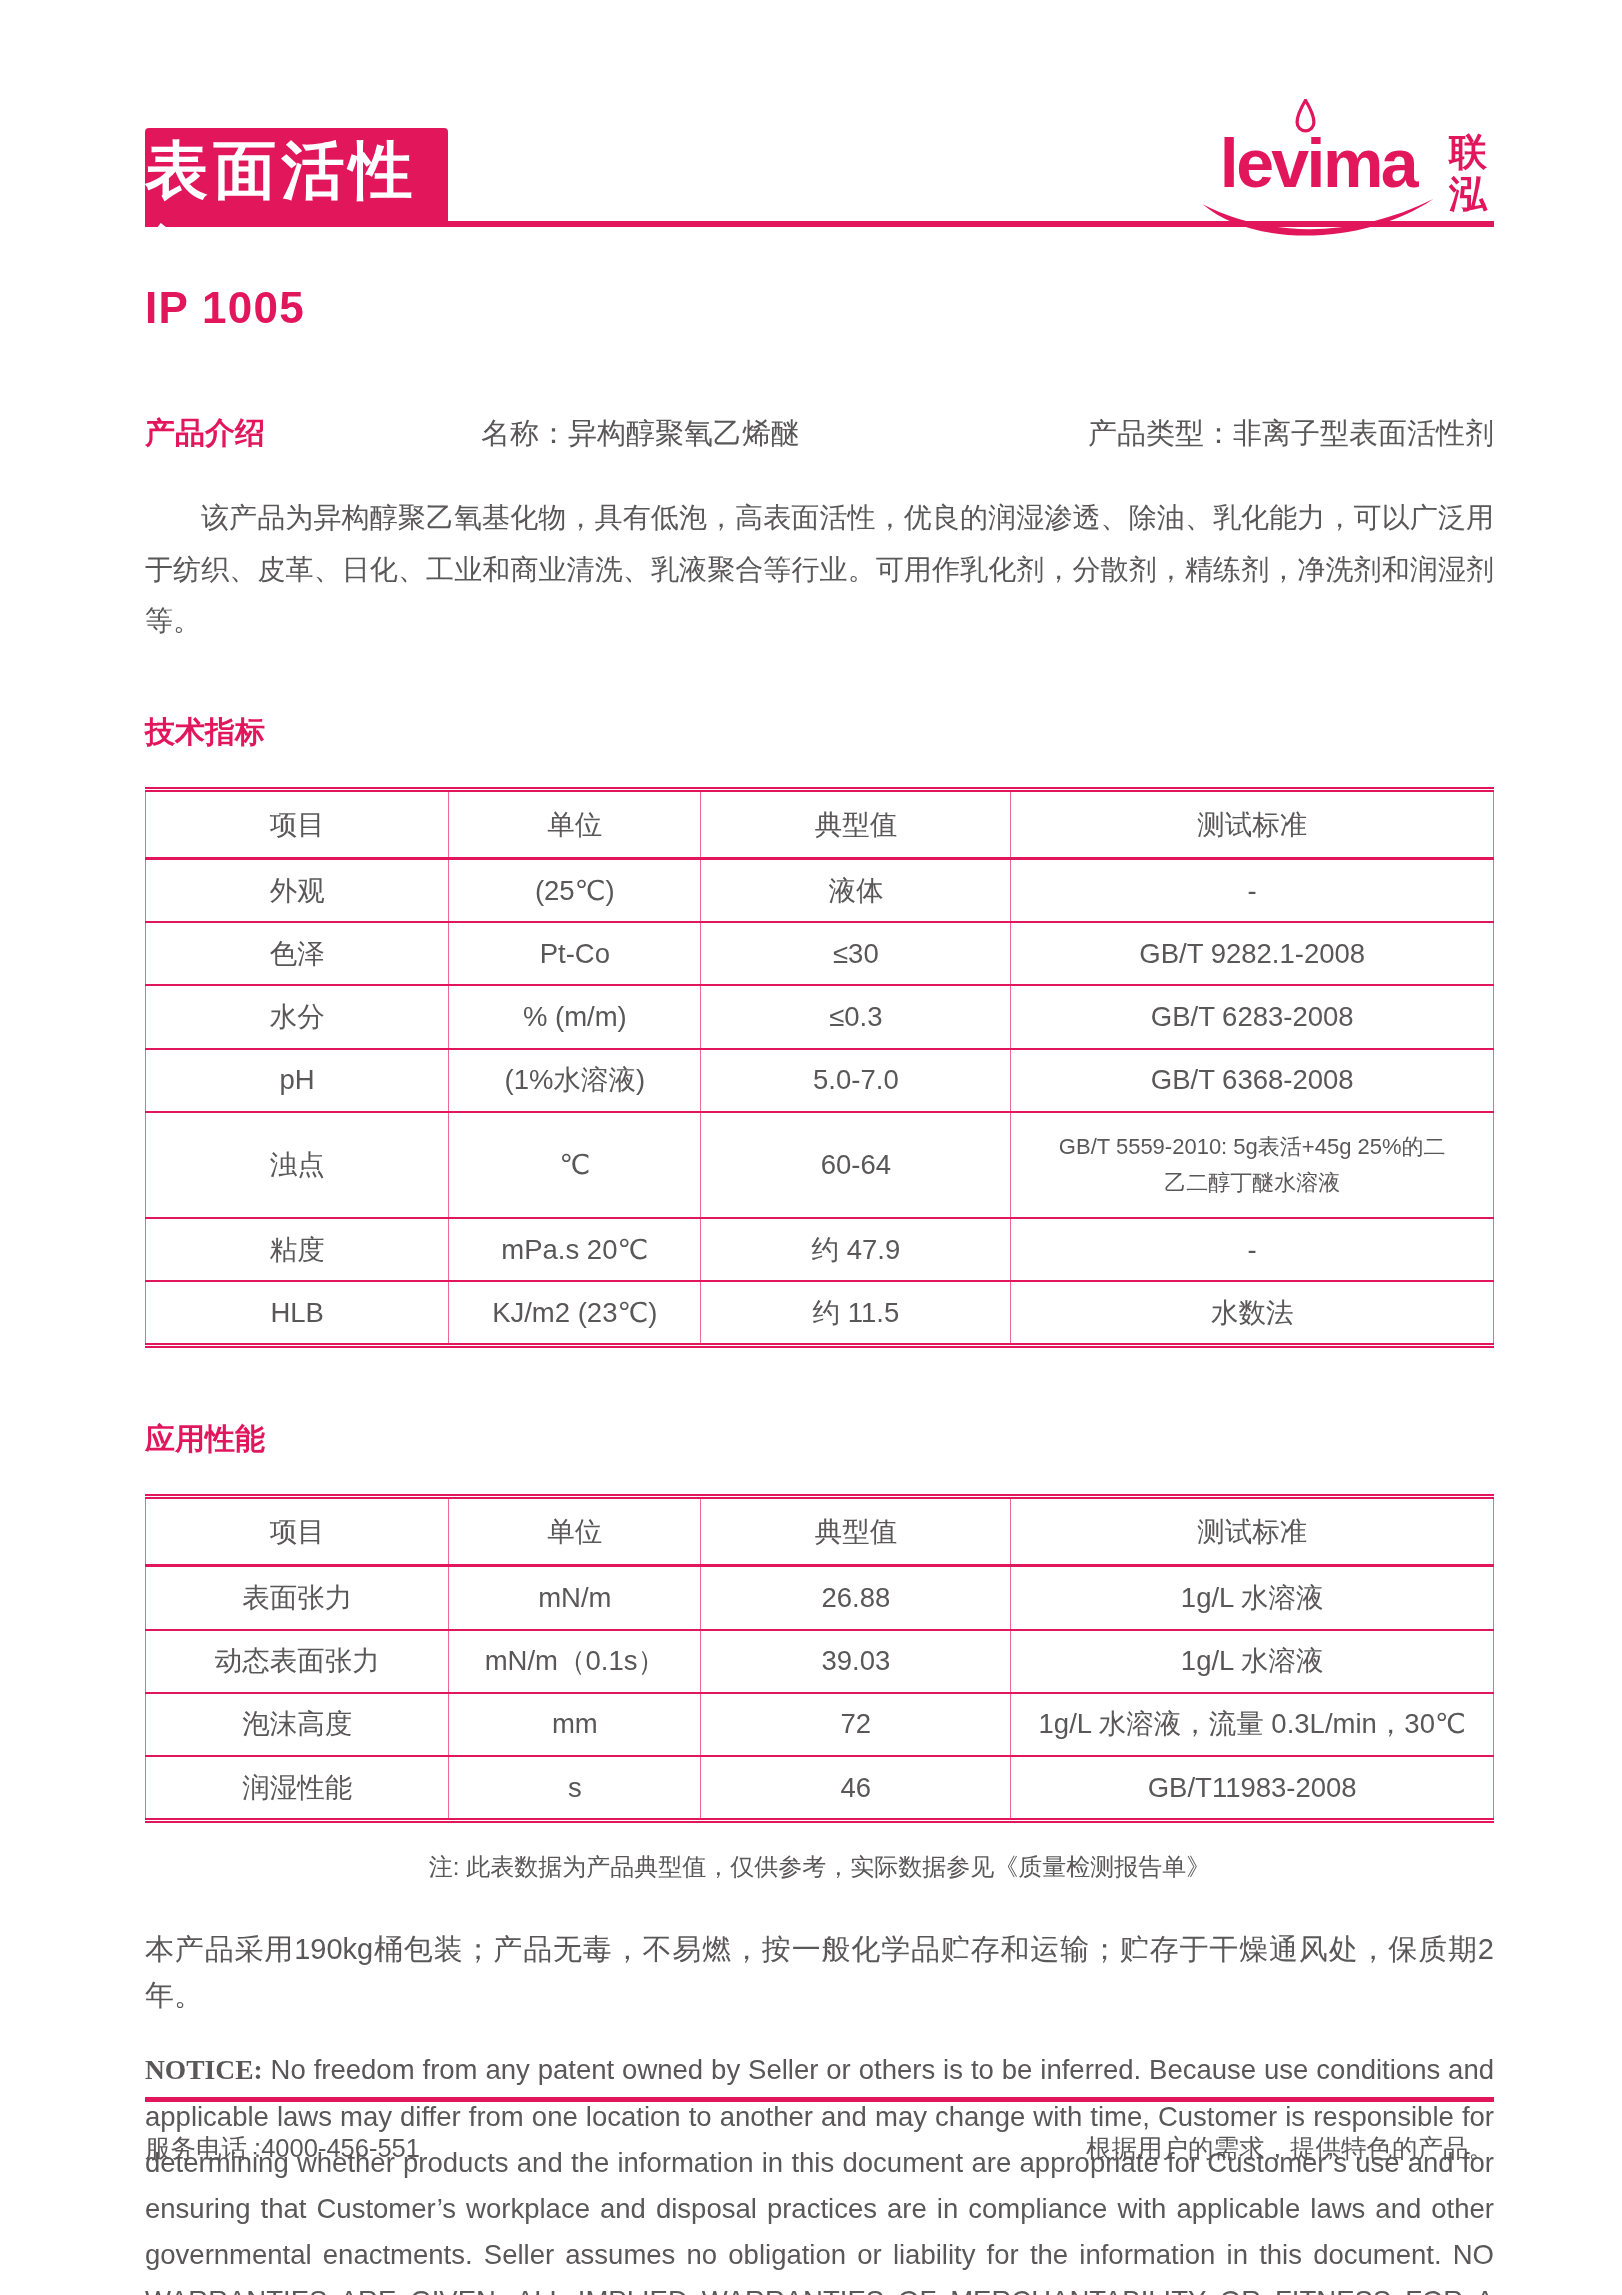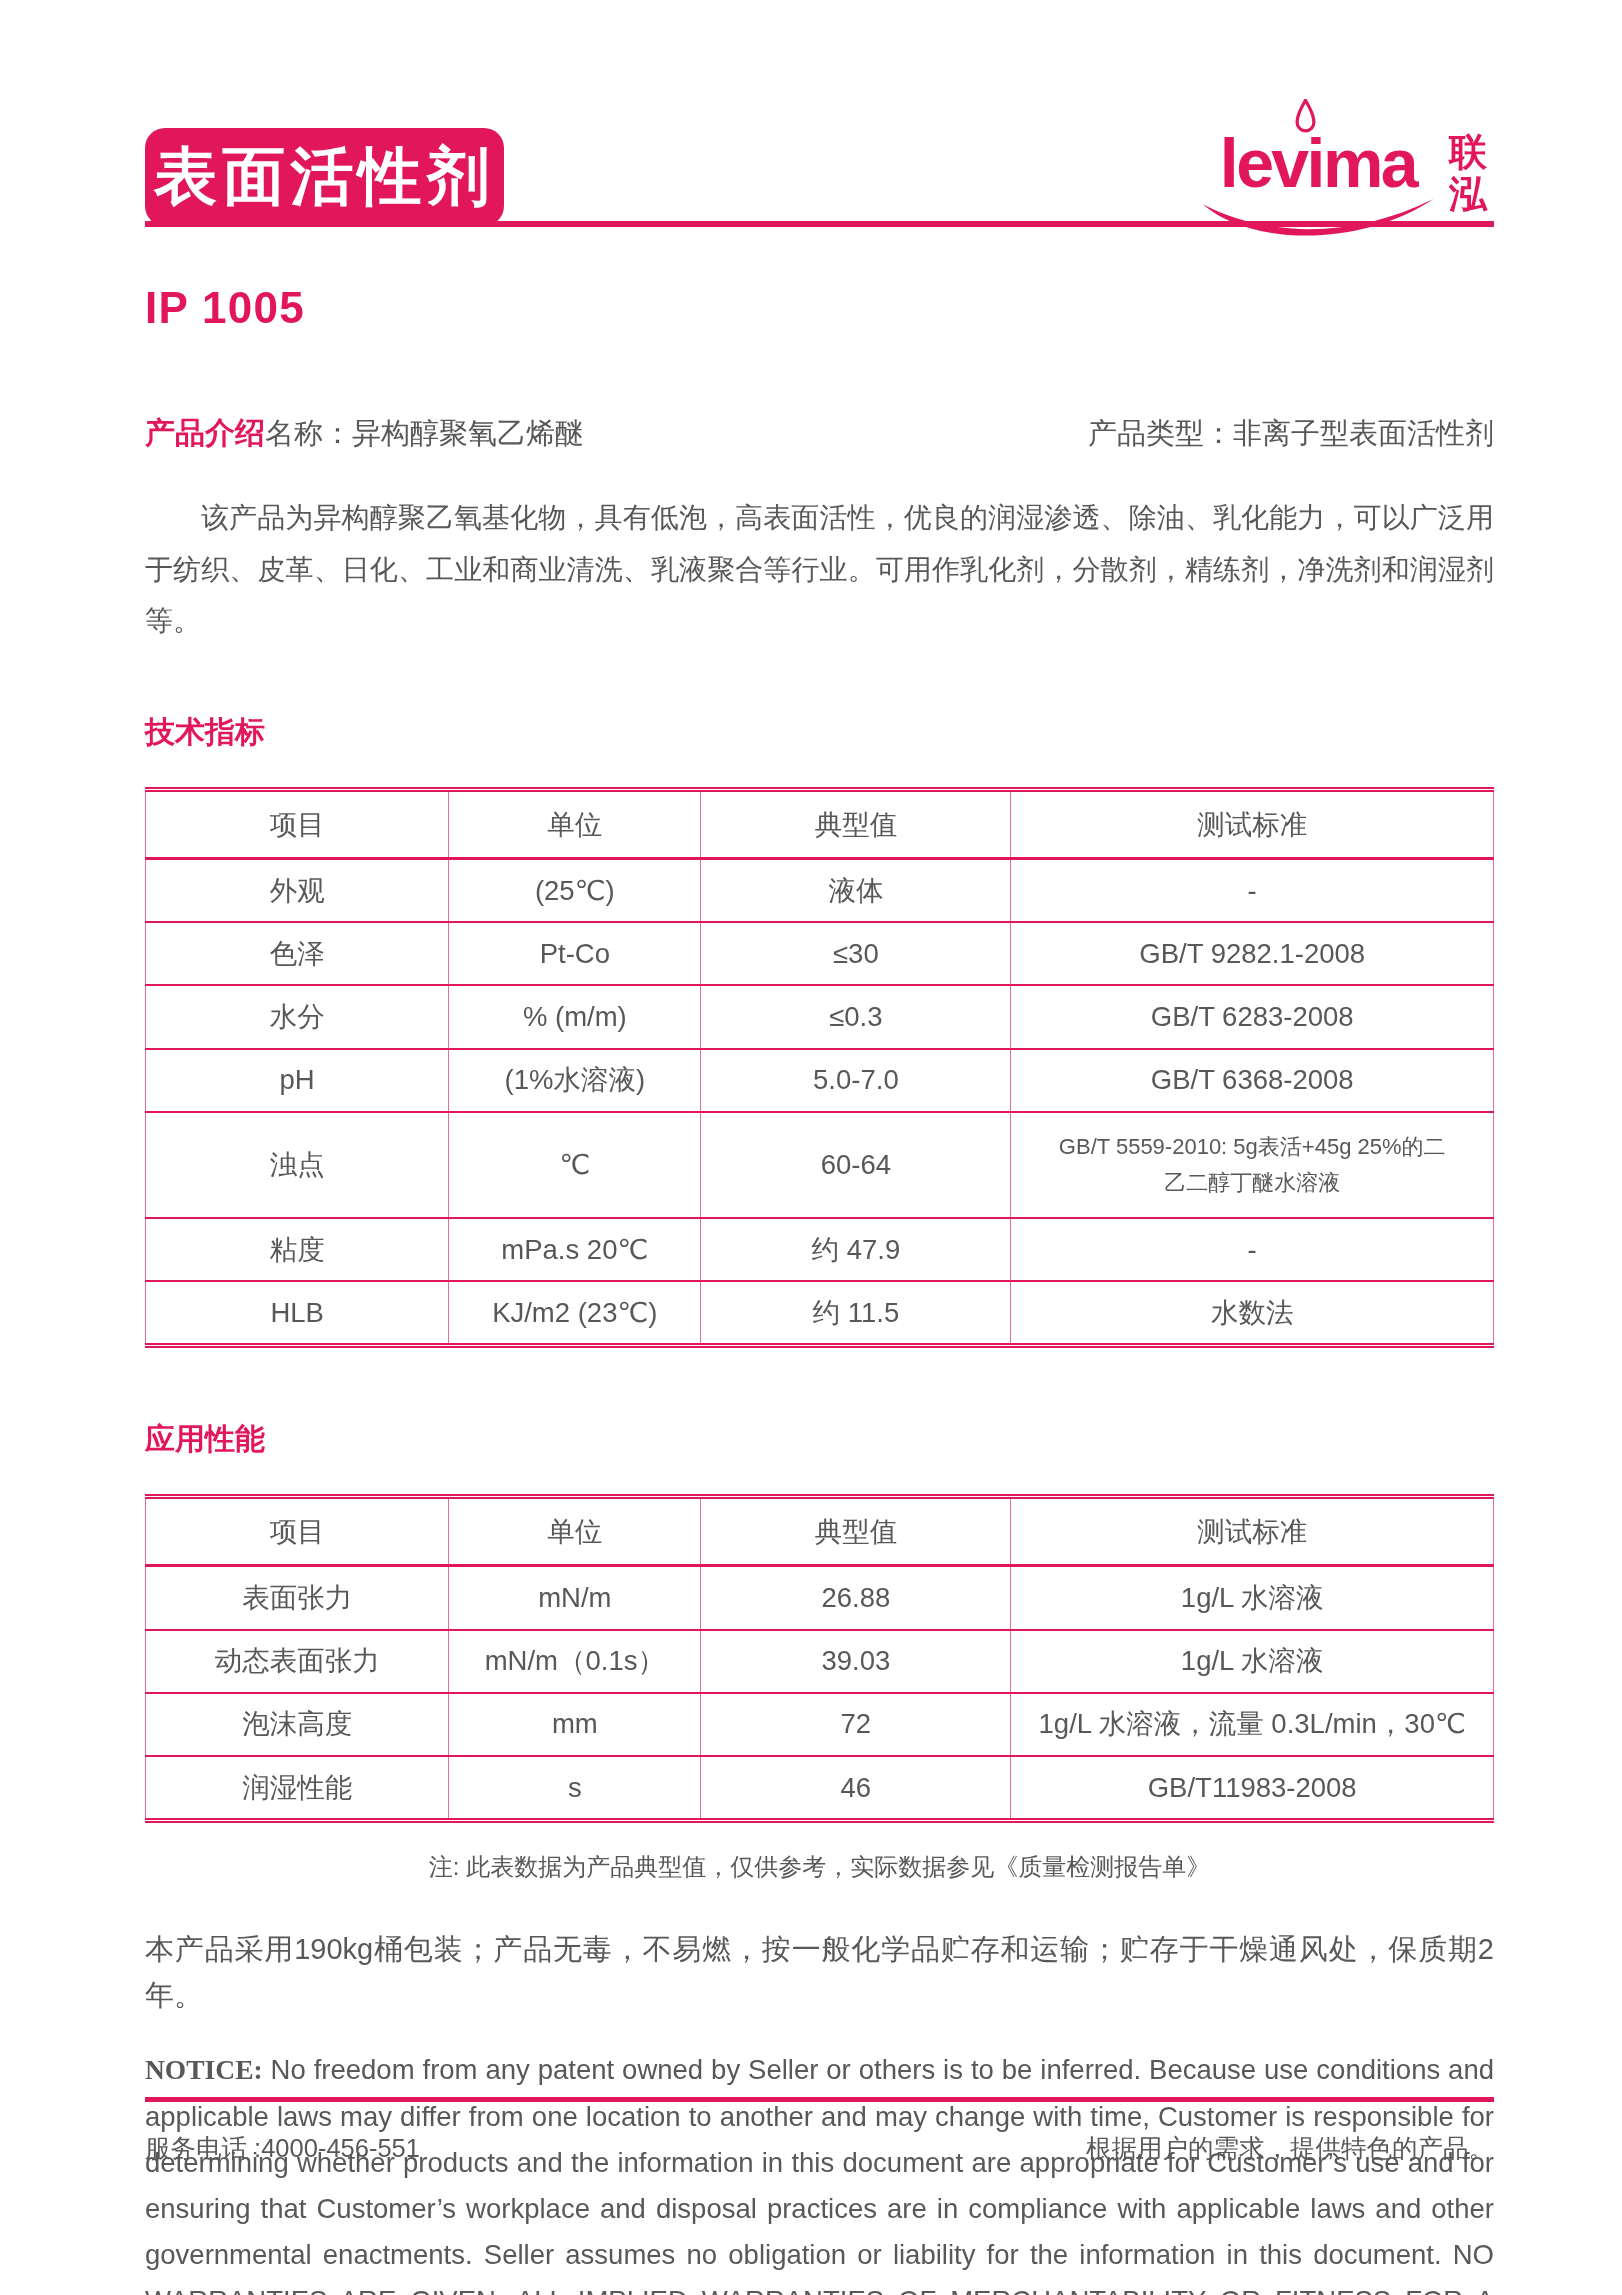--- a/index.html
+++ b/index.html
@@ -2,42 +2,42 @@
 <html style="--accent: #E2175B; --accent-thin: #EC6B95;font-size:10.5px"><head>
 <meta charset="utf-8">
 <style>
   html,body{margin:0;padding:0;background:#fff;}
   .page{position:relative;width:1622px;height:2295px;background:#ffffff;
         font-family:"Liberation Sans","DejaVu Sans",sans-serif;color:#595757;overflow:hidden;}
   .content{position:relative;margin:0 128px 0 145px;}
 
   
   .header-band{position:relative;padding-top:128px;}
-  .band-box{width:359px;height:98px;background:var(--accent);color:#fff;
-            border-radius:20px;display:flex;align-items:center;justify-content:center;
+  .band-box{width:303px;height:98px;background:var(--accent);color:#fff;
+            border-radius:4px;display:flex;justify-content:center;
             font-size:63px;font-weight:bold;letter-spacing:5.2px;position:relative;z-index:2;}
   .band-line{height:5.9px;background:var(--accent);margin-top:-5.2px;position:relative;z-index:1;}
 
   
   .logo{position:absolute;top:103px;right:5.2px;display:flex;align-items:flex-start;z-index:3;}
   .levima-wrap{position:relative;padding-top:30px;text-align:center;}
   .levima-text{font-size:68px;line-height:0.9;font-weight:800;color:var(--accent);
                letter-spacing:-2.6px;}
   .droplet{position:absolute;top:-3.9px;left:93px;}
   .swoosh{display:block;margin-top:1.3px;}
   .logo-cn{width:1.05em;margin-left:13px;margin-top:27.5px;font-size:38px;line-height:1.12;
            font-weight:bold;color:var(--accent);word-break:break-all;}
 
   
   .product-code{margin-top:56px;font-size:44px;font-weight:800;color:var(--accent);letter-spacing:1.3px;}
   .sec-title{font-size:30px;font-weight:bold;color:var(--accent);}
 
   
   .intro-row{display:flex;align-items:baseline;margin-top:80px;}
-  .intro-name{font-size:29px;}
+  .intro-name{margin-left:216px;font-size:29px;}
   .intro-type{margin-left:auto;font-size:29px;}
   .intro-para{margin-top:38px;font-size:28px;line-height:1.85;text-align:justify;text-indent:2em;}
 
   
   .spec-table{width:100%;border-collapse:collapse;margin-top:34px;font-size:27.5px;color:#595757;
               border-top:5.9px double var(--accent);border-bottom:5.9px double var(--accent);
               border-left:1.3px solid var(--accent-thin);border-right:1.3px solid var(--accent-thin);}
   .spec-table th{font-weight:normal;height:63px;border-bottom:3.9px solid var(--accent);}
   .spec-table td{height:56px;border-bottom:2.6px solid var(--accent);text-align:center;padding:2.6px 9.2px;}
   .spec-table tr:last-child td{border-bottom:none;}

